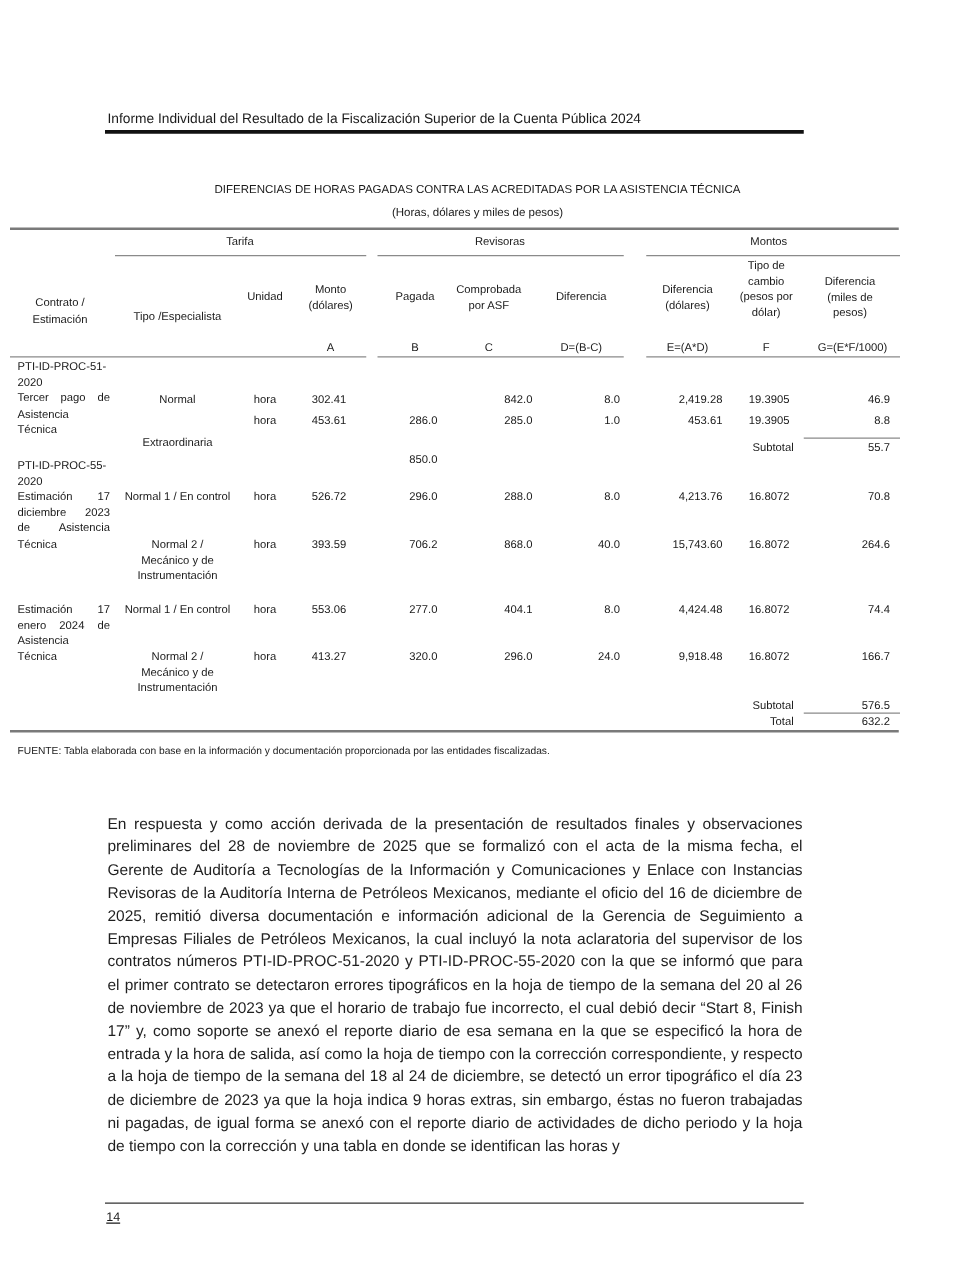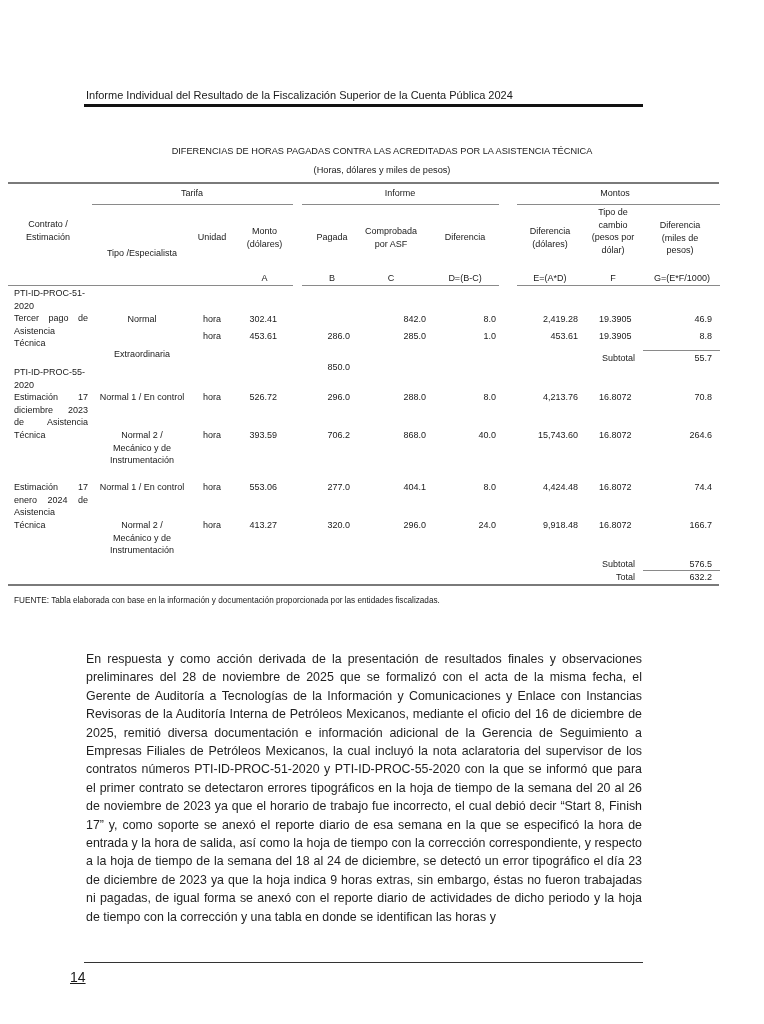--- a/index.html
+++ b/index.html
@@ -14,43 +14,43 @@
   .rule.thick { height: 1.5px; background: #7a7a7a; }
   .cell { position: absolute; font-size: 9px; line-height: 12.5px; white-space: nowrap; }
   .c { text-align: center; }
   .r { text-align: right; }
   .l { text-align: left; }
   .wrap { white-space: normal; }
   .source { left: 14px; top: 596px; font-size: 8.2px; white-space: nowrap; }
   .para { left: 86px; top: 650px; width: 556px; font-size: 12.4px; line-height: 18.4px;
           text-align: justify; color: #1f1f1f; }
   .footer-rule { left: 84px; top: 962px; width: 559px; height: 1px; background: #333; }
-  .page-num { left: 70px; top: 969px; font-size: 14px; text-decoration: underline; }
+  .page-num { left: 85px; top: 969px; font-size: 10px; text-decoration: underline; }
 </style>
 </head>
 <body>
 
 <div class="abs header-title">Informe Individual del Resultado de la Fiscalización Superior de la Cuenta Pública 2024</div>
 <div class="abs header-rule"></div>
 
 <div class="abs tbl-title">DIFERENCIAS DE HORAS PAGADAS CONTRA LAS ACREDITADAS POR LA ASISTENCIA TÉCNICA</div>
 <div class="abs tbl-sub">(Horas, dólares y miles de pesos)</div>
 
 <div>
 
   <div class="rule thick" style="left:8px;top:182px;width:711px;"></div>
 
   <div class="cell c" style="left:92px;top:187px;width:200px;">Tarifa</div>
-  <div class="cell c" style="left:300px;top:187px;width:200px;">Informe</div>
+  <div class="cell c" style="left:300px;top:187px;width:200px;">Revisoras</div>
   <div class="cell c" style="left:510px;top:187px;width:210px;">Montos</div>
   <div class="rule" style="left:92px;top:204px;width:201px;"></div>
   <div class="rule" style="left:302px;top:204px;width:197px;"></div>
   <div class="rule" style="left:517px;top:204px;width:203px;"></div>
 
-  <div class="cell c wrap" style="left:8px;top:218px;width:80px;text-align:center;">Contrato / Estimación</div>
+  <div class="cell c wrap" style="left:8px;top:236px;width:80px;text-align:center;">Contrato / Estimación</div>
   <div class="cell c" style="left:92px;top:231px;width:100px;margin-top:16px;">Tipo /Especialista</div>
   <div class="cell c" style="left:192px;top:231px;width:40px;">Unidad</div>
   <div class="cell c wrap" style="left:237px;top:225px;width:55px;">Monto (dólares)</div>
   <div class="cell c" style="left:302px;top:231px;width:60px;">Pagada</div>
   <div class="cell c wrap" style="left:360px;top:225px;width:62px;">Comprobada por ASF</div>
   <div class="cell c" style="left:430px;top:231px;width:70px;">Diferencia</div>
   <div class="cell c wrap" style="left:517px;top:225px;width:66px;">Diferencia (dólares)</div>
   <div class="cell c wrap" style="left:591px;top:206px;width:44px;">Tipo de cambio (pesos por dólar)</div>
   <div class="cell c wrap" style="left:648px;top:219px;width:64px;">Diferencia (miles de pesos)</div>
 

